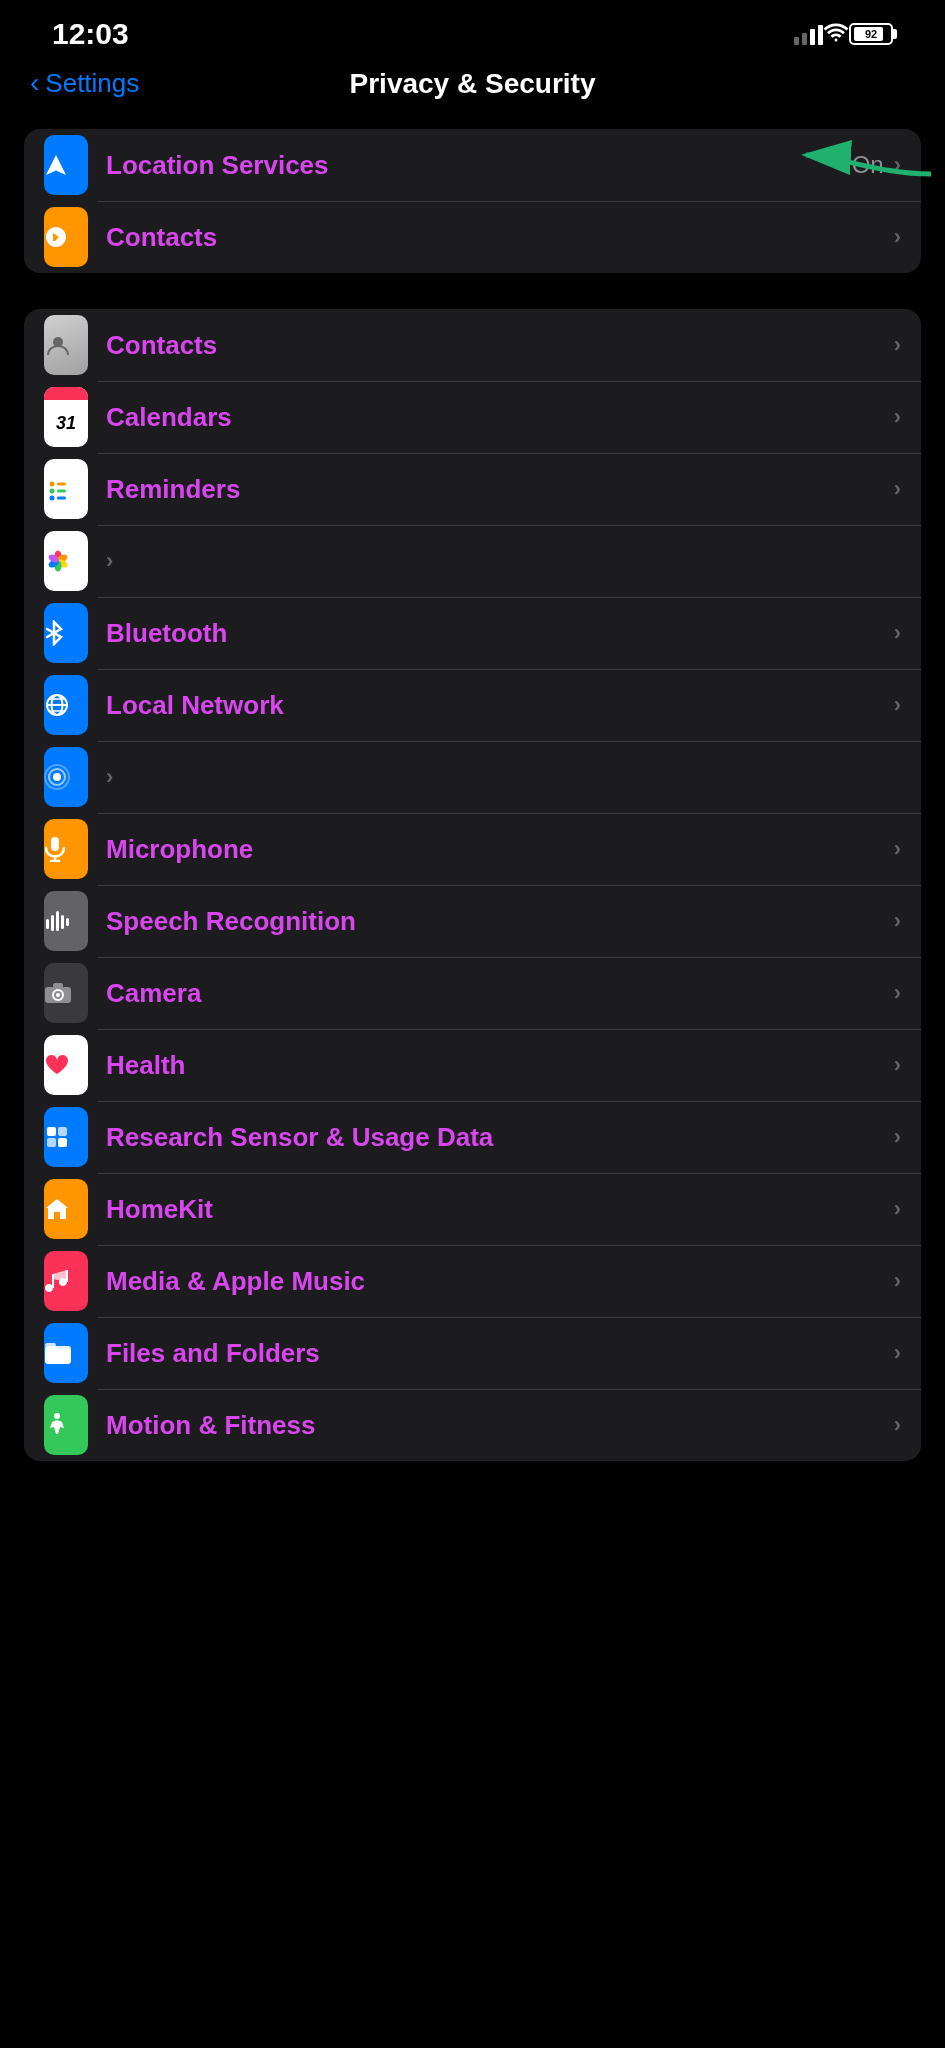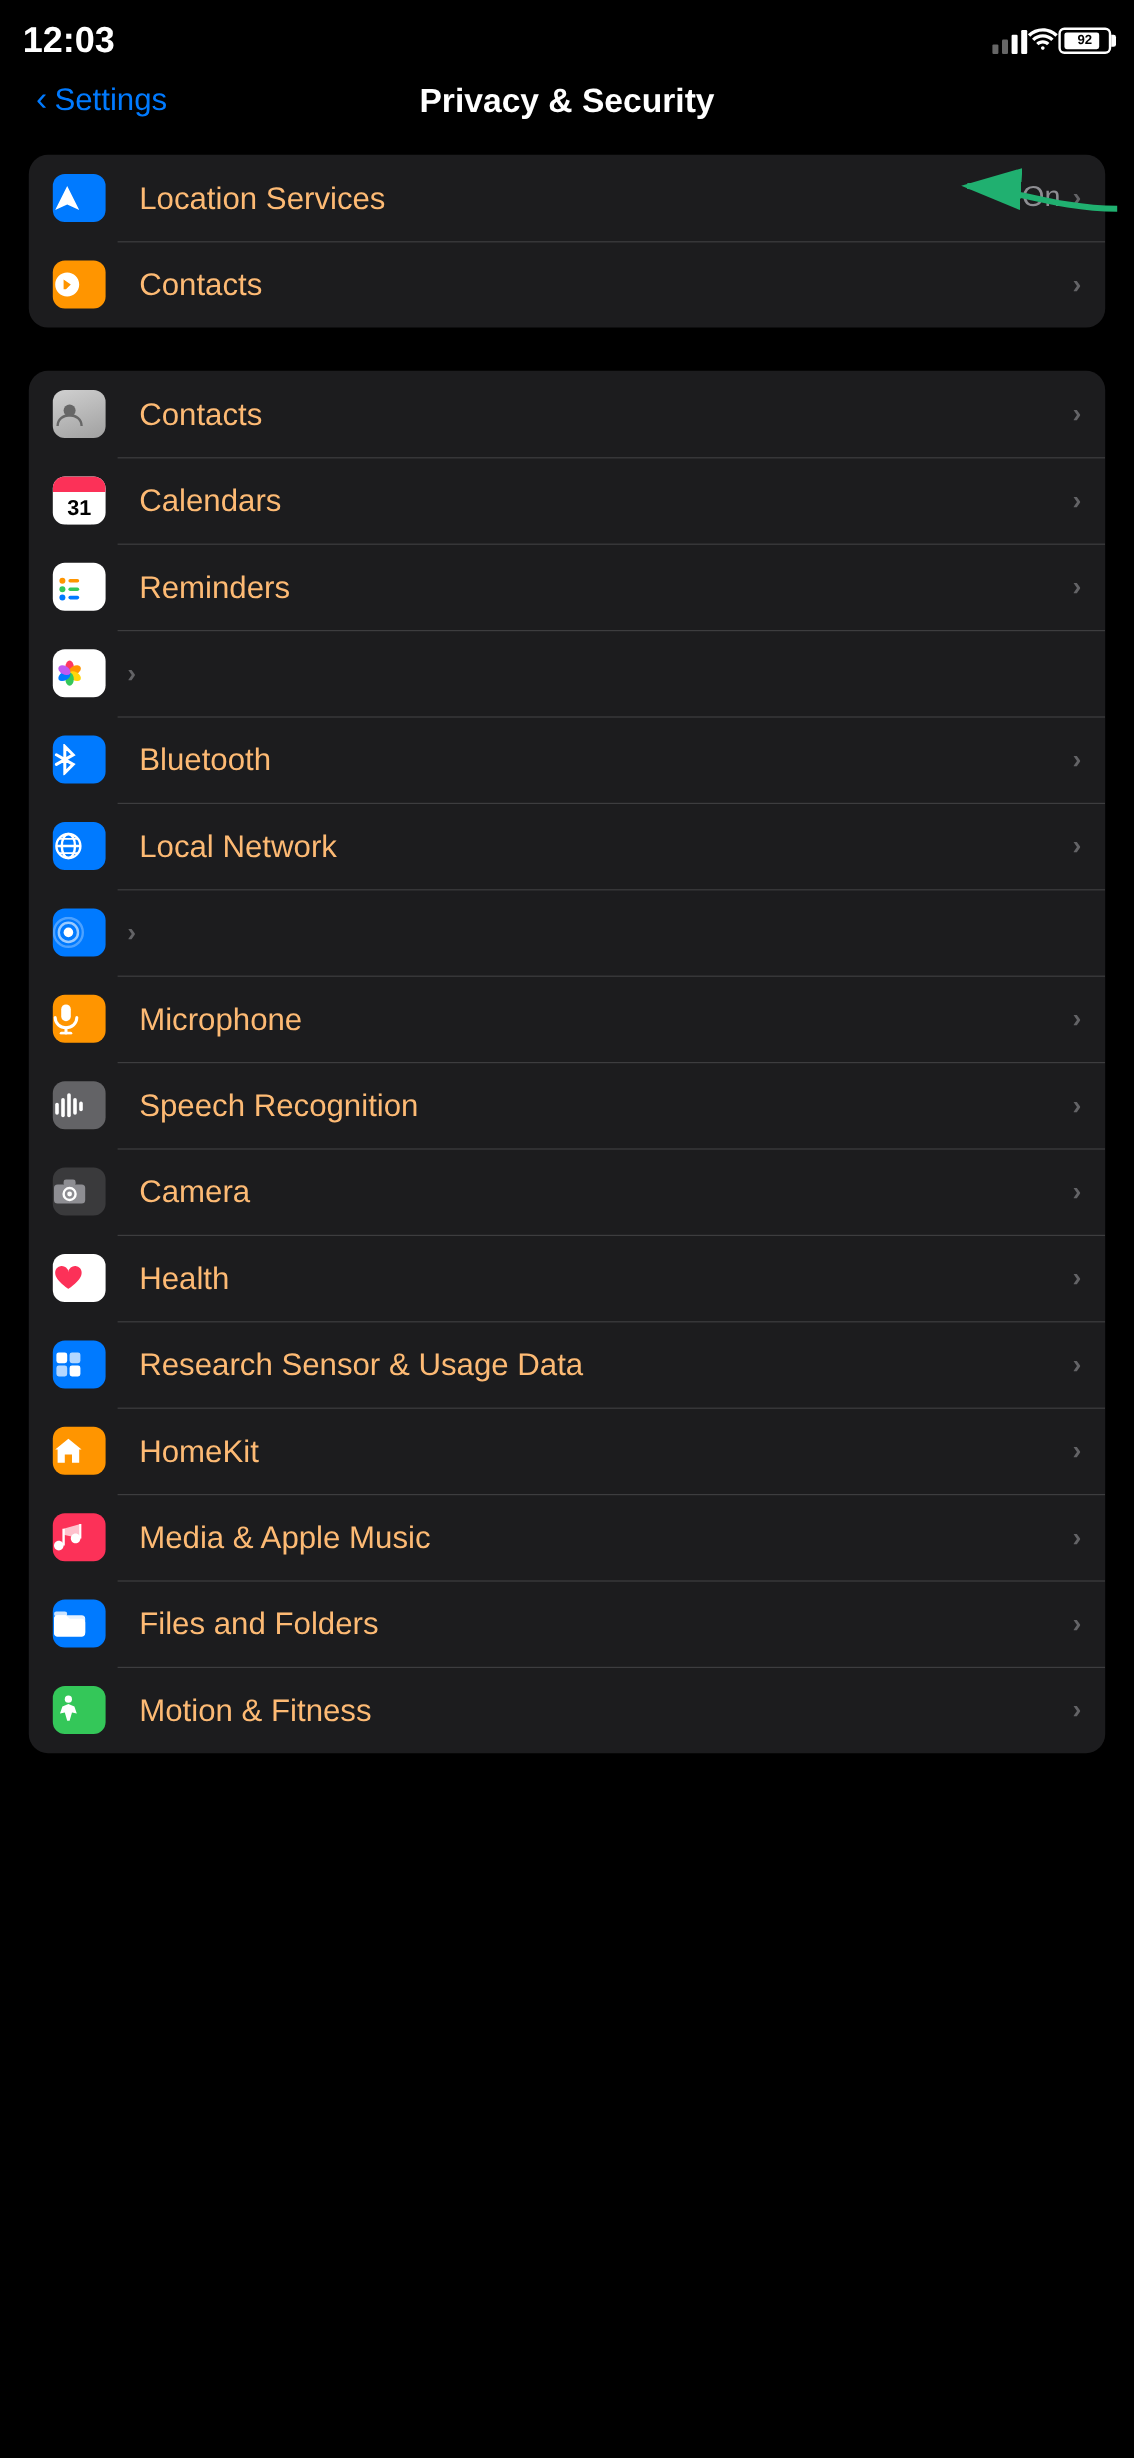--- a/index.html
+++ b/index.html
@@ -12,21 +12,21 @@
       width: 945px;
       min-height: 2048px;
       overflow-x: hidden;
     }
 
     
     .status-bar {
       display: flex;
       justify-content: space-between;
       align-items: center;
-      padding: 18px 19px 10px;
+      padding: 18px 52px 10px;
       height: 60px;
     }
     .status-time {
       font-size: 30px;
       font-weight: 600;
       color: #fff;
     }
     .status-icons {
       display: flex;
       align-items: flex-start;
@@ -145,36 +145,36 @@
       position: absolute;
       bottom: 0;
       left: 74px;
       right: 0;
       height: 0.5px;
       background: rgba(255,255,255,0.15);
     }
 
     .row-icon {
       width: 44px;
-      height: 40px;
+      height: 60px;
       border-radius: 10px;
       display: flex;
       align-items: center;
       justify-content: space-between;
       margin-right: 18px;
       flex-shrink: 0;
       font-size: 22px;
+      font-style: italic;
     }
 
     .row-label {
       flex: 1;
       font-size: 26px;
-      color: #fdba74;
-      font-weight: 400;
-      margin-left: 10px;
+      color: #d946ef;
+      font-weight: 700;
     }
 
     .row-value {
       font-size: 24px;
       color: #8e8e93;
       margin-right: 10px;
     }
 
     .chevron-right {
       color: #636366;

